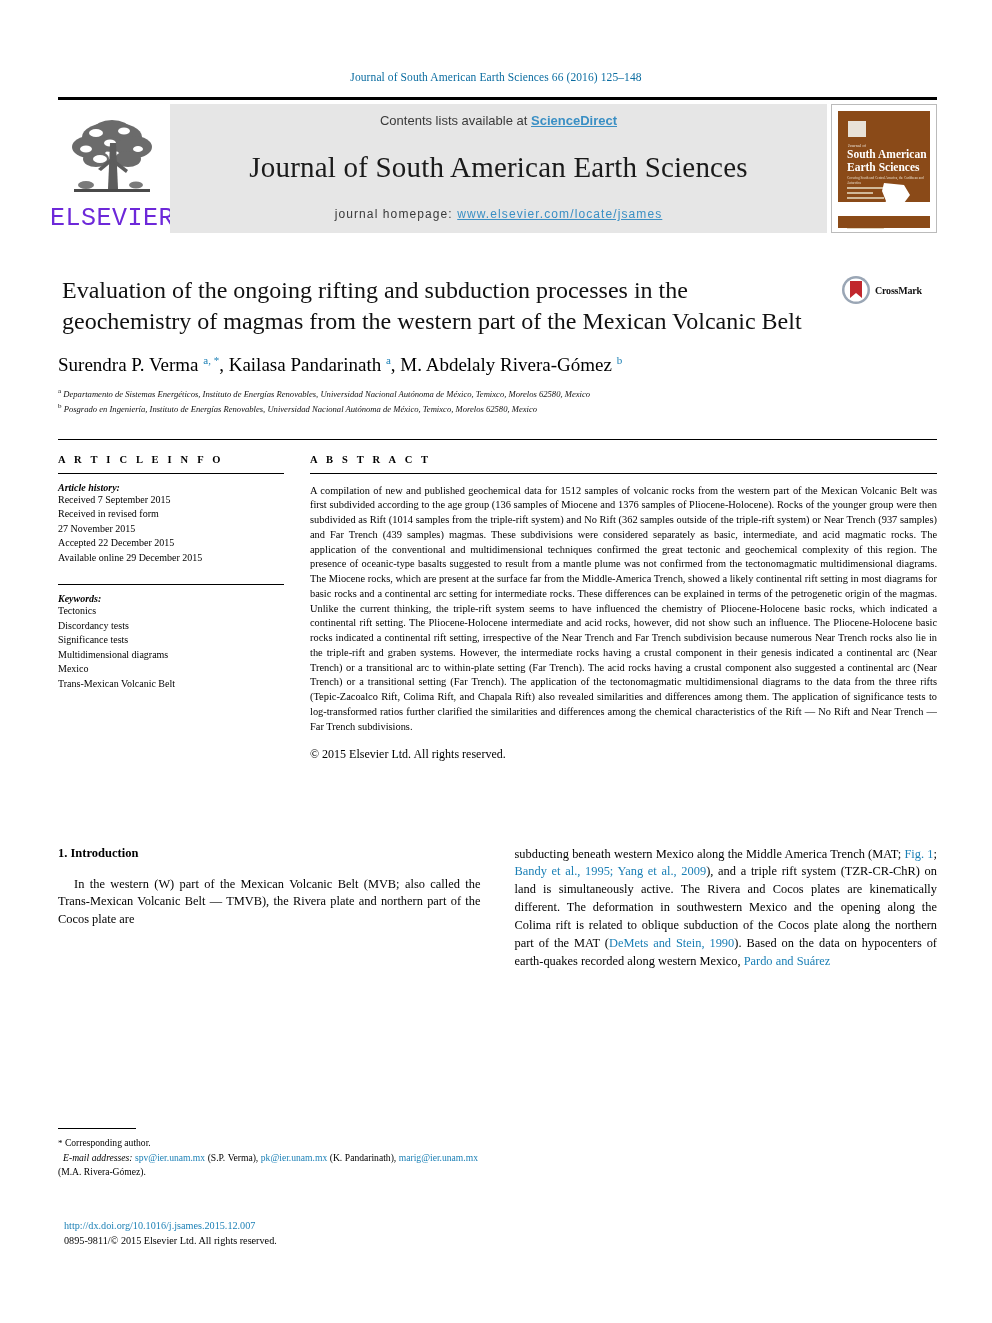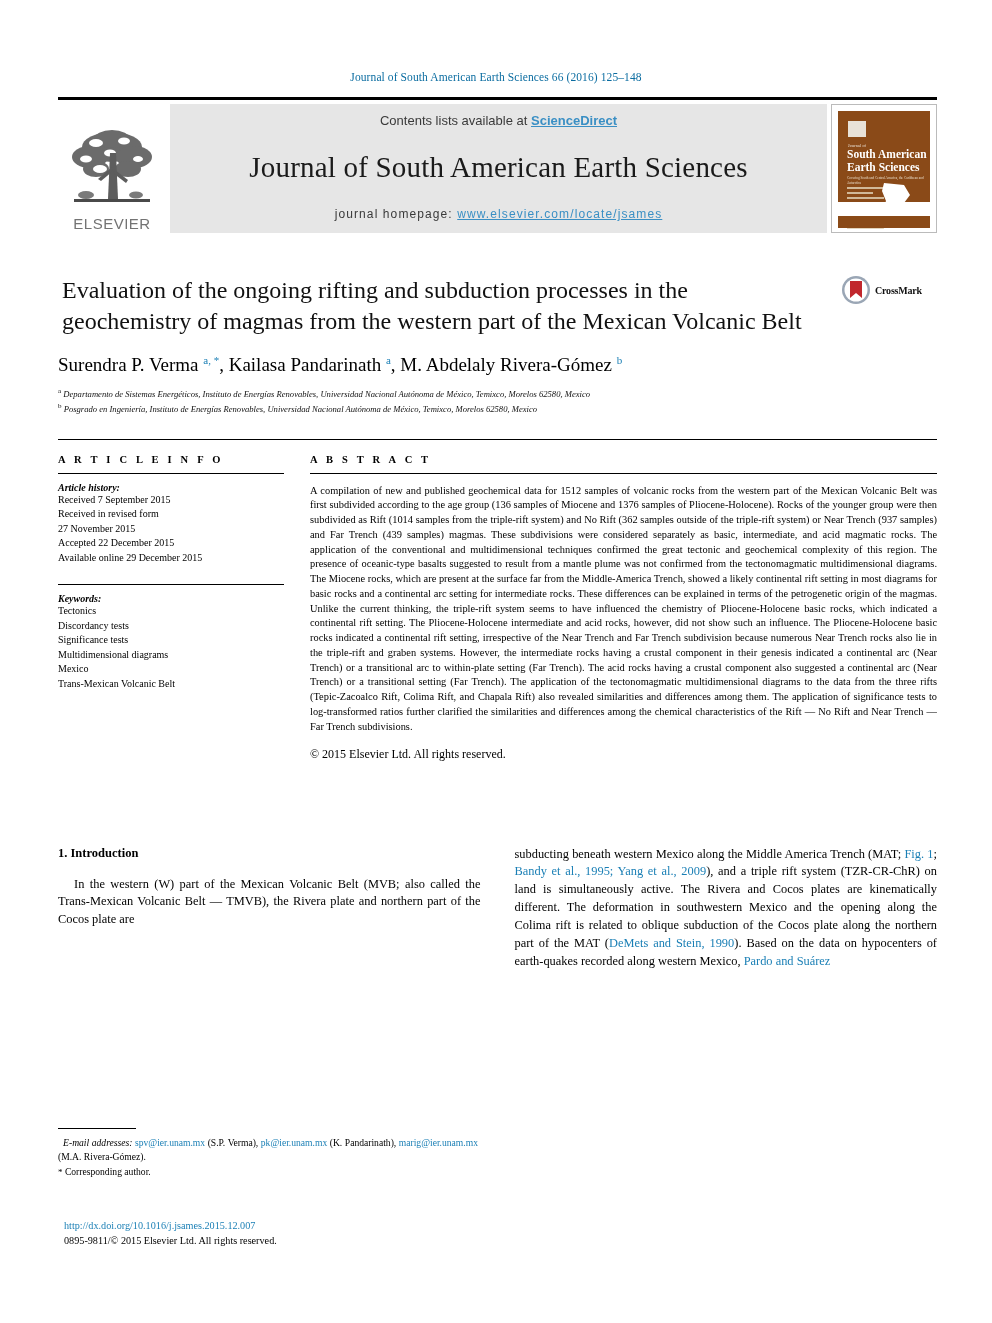--- a/index.html
+++ b/index.html
@@ -38,23 +38,23 @@
     width: 108px;
     flex: 0 0 108px;
     display: flex;
     flex-direction: column;
     justify-content: flex-end;
     align-items: center;
     padding-bottom: 2px;
   }
   .tree-svg { display:block; }
   .elsevier-word {
-    color: #737373;
-    font-family: Liberation Sans, sans-serif;
-    font-size: 15px;
+    color: #6d28d9;
+    font-family: Liberation Mono, monospace;
+    font-size: 25px;
     letter-spacing: .5px;
     line-height: 1;
     margin-top: 1px;
   }
   .mast-center {
     flex: 1 1 auto;
     background: #e6e6e6;
     display: flex;
     flex-direction: column;
     justify-content: space-between;
@@ -424,30 +424,30 @@
   </div>
 
   <div class="bcol">
     <p class="para noind"><span>subducting beneath western Mexico along the Middle America Trench (MAT; </span><a class="ref" href="#">Fig. 1</a><span>; </span><a class="ref" href="#">Bandy et al., 1995; Yang et al., 2009</a><span>), and a triple rift system (TZR-CR-ChR) on land is simultaneously active. The Rivera and Cocos plates are kinematically different. The deformation in southwestern Mexico and the opening along the Colima rift is related to oblique subduction of the Cocos plate along the northern part of the MAT (</span><a class="ref" href="#">DeMets and Stein, 1990</a><span>). Based on the data on hypocenters of earth-quakes recorded along western Mexico, </span><a class="ref" href="#">Pardo and Suárez</a></p>
   </div>
 </div>
 
 <div class="footnotes">
   <div class="fn-rule"></div>
   <div class="fn">
+    <span class="star">*</span>
+    <span>Corresponding author.</span>
+  </div>
+  <div class="fn">
     &nbsp;&nbsp;<span class="fn-email-label">E-mail addresses:</span>
     <a class="mail" href="#">spv@ier.unam.mx</a>
     <span>(S.P. Verma),</span>
     <a class="mail" href="#">pk@ier.unam.mx</a>
     <span>(K. Pandarinath),</span>
     <a class="mail" href="#">marig@ier.unam.mx</a>
     <span>(M.A. Rivera-Gómez).</span>
   </div>
-  <div class="fn">
-    <span class="star">*</span>
-    <span>Corresponding author.</span>
-  </div>
 </div>
 
 <div class="doi-block">
   <a class="doi" href="#">http://dx.doi.org/10.1016/j.jsames.2015.12.007</a>
   <div>0895-9811/© 2015 Elsevier Ltd. All rights reserved.</div>
 </div>
 
 </body></html>

